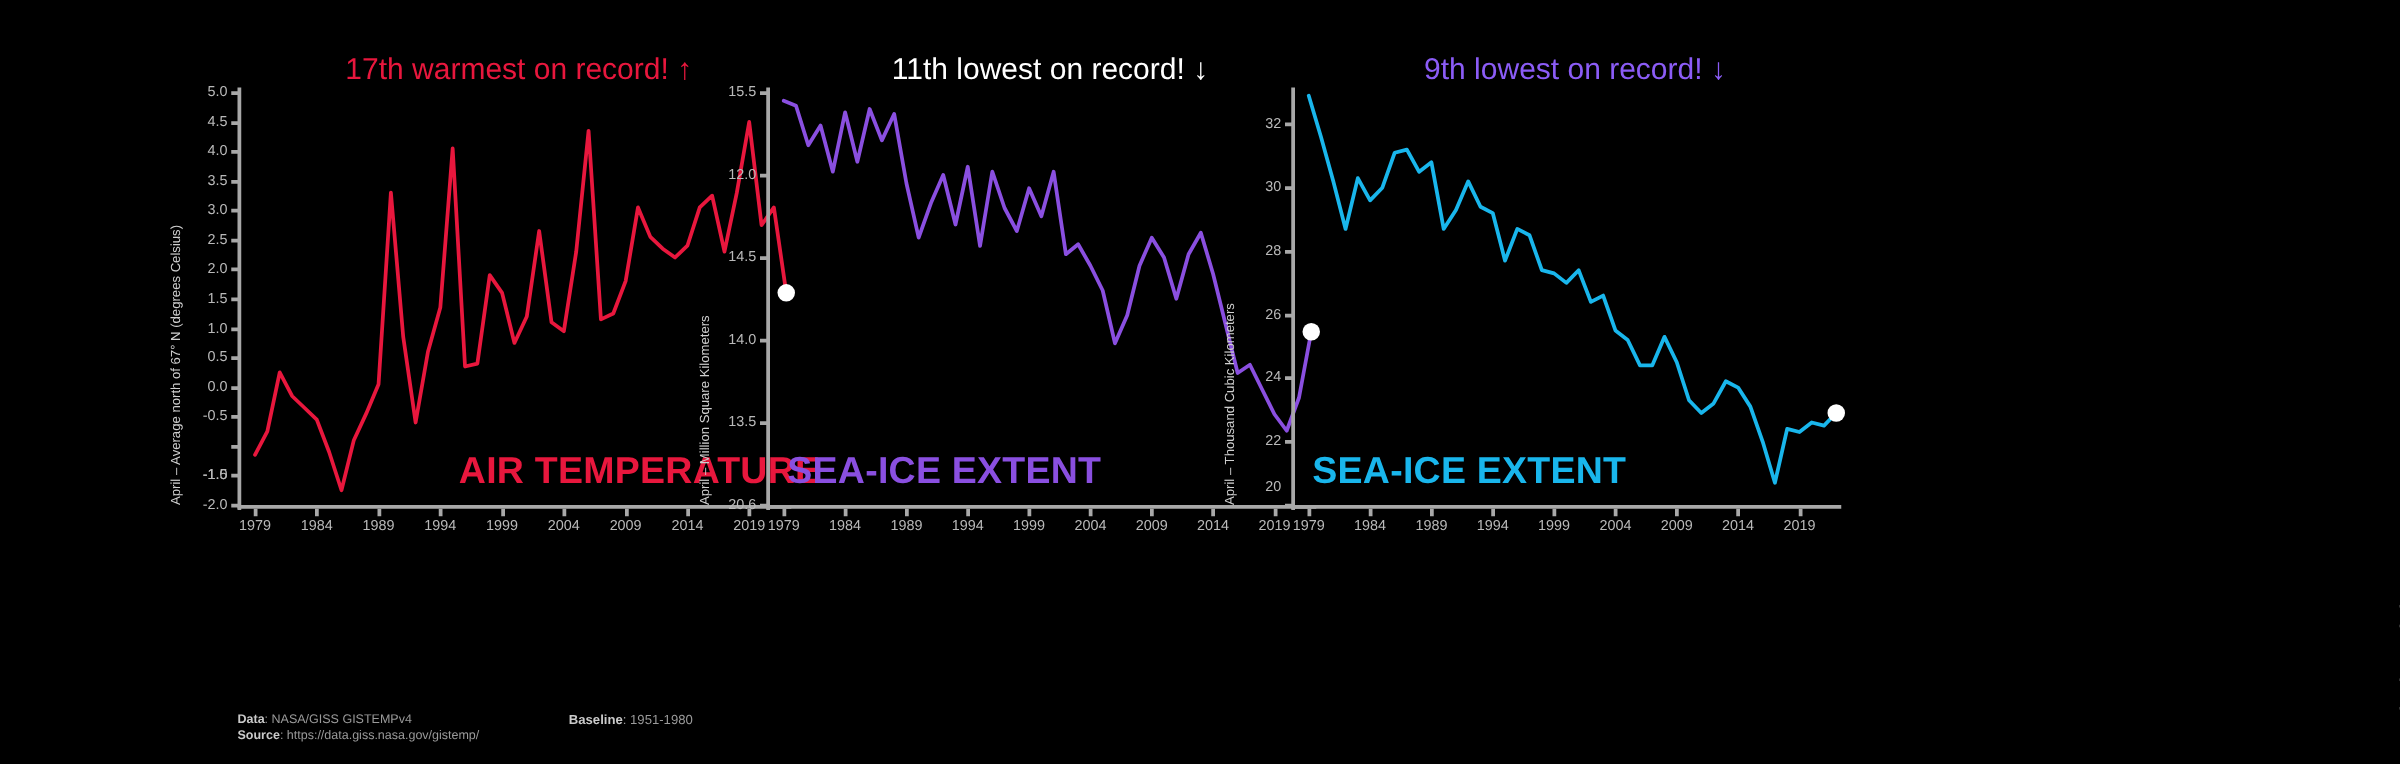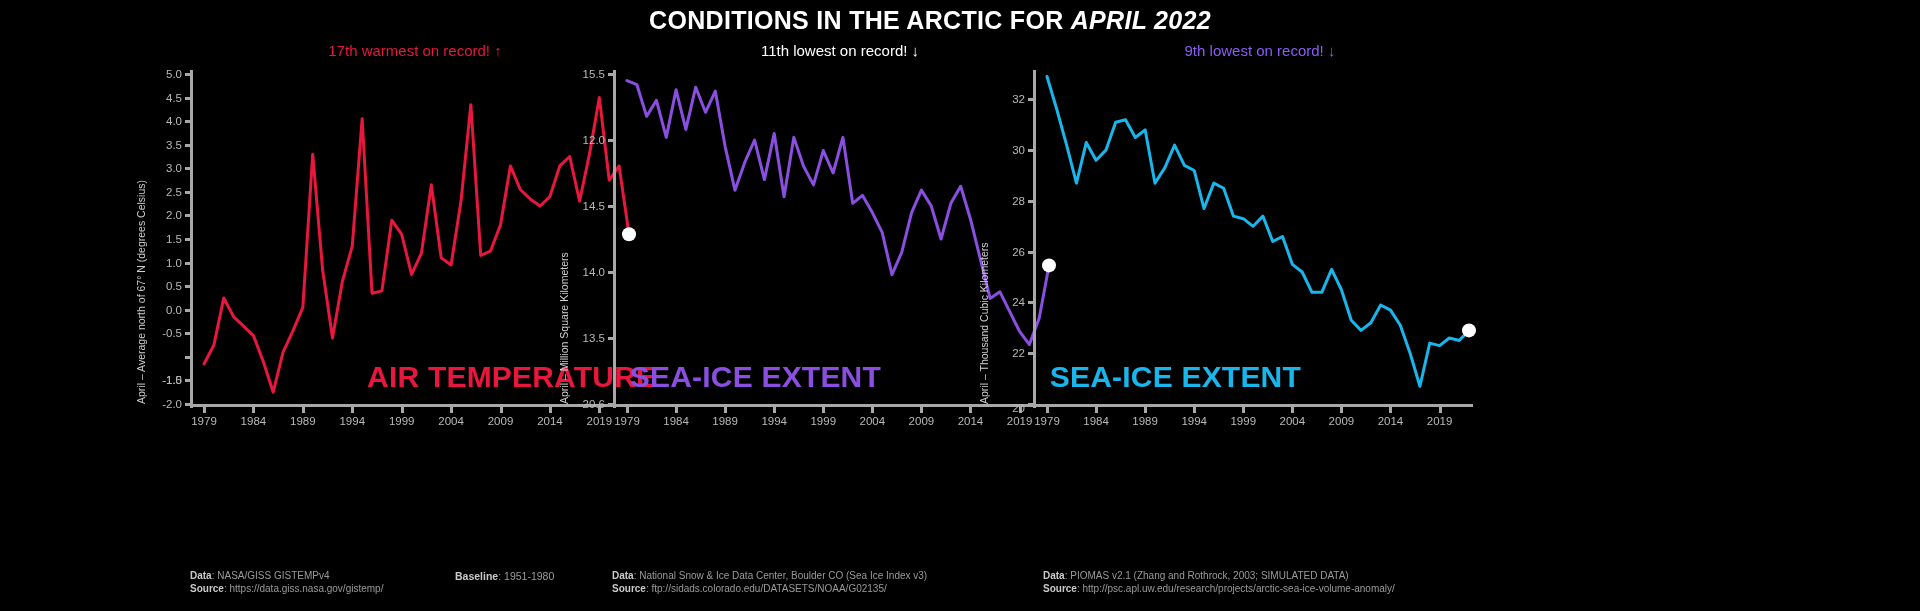--- a/index.html
+++ b/index.html
@@ -6,21 +6,21 @@
   body{width:1920px;height:611px;overflow:hidden;
        font-family:"Liberation Sans",sans-serif;color:#fff;}
   .stage{position:relative;width:1920px;height:611px;background:#000;}
 
   .main-title{position:absolute;left:0;top:6px;width:1860px;text-align:center;
     font-size:25px;font-weight:bold;letter-spacing:.3px;color:#fff;white-space:nowrap;}
   .main-title .ital{font-style:italic;}
 
   .panel{position:absolute;top:42px;height:560px;}
   .panel-sub{position:absolute;top:0;left:0;width:100%;text-align:center;
-    font-size:15px;white-space:nowrap;}
+    font-size:24px;white-space:nowrap;}
 
   .plotwrap{position:absolute;top:32px;left:0;}
   .ylabel{position:absolute;font-size:10.5px;color:#cfcfcf;white-space:nowrap;
     transform-origin:0 0;transform:rotate(-90deg);}
   .ytick{position:absolute;right:0;font-size:11.5px;color:#b9b9b9;
     text-align:right;transform:translateY(-50%);white-space:nowrap;}
   .xtick{position:absolute;font-size:11.5px;color:#b9b9b9;
     transform:translateX(-50%);white-space:nowrap;}
   .axisline{position:absolute;background:#a8a8a8;}
   .tickmark{position:absolute;background:#a8a8a8;}
@@ -38,21 +38,20 @@
     color:#fff;white-space:nowrap;transform-origin:100% 0;
     transform:rotate(-90deg) translate(-50%,0);}
 
   svg{display:block;overflow:visible;}
 </style>
 </head>
 <body>
 
 <div class="stage">
 
-  <div class="main-title"><span>CONDITIONS IN THE ARCTIC FOR </span><span class="ital">APRIL 2022</span></div>
 
   <div class="panel" id="panel0" style="left:130px;width:570px;">
     <div class="panel-sub" style="color:#e8173d;">17th warmest on record! ↑</div>
     <div class="plotwrap">
         <div class="axisline" style="left: 60px; top: -4px; width: 3px; height: 338px;"></div>
         <div class="axisline" style="left: 60px; top: 330px; width: 443px; height: 3px;"></div>
         <div class="tickmark" style="left: 55px; top: 329px; width: 6px; height: 3px;"></div>
         <div class="ytick" style="left: 18px; width: 34px; top: 330px;">-2.0</div>
         <div class="tickmark" style="left: 55px; top: 305.429px; width: 6px; height: 3px;"></div>
         <div class="ytick" style="left: 18px; width: 34px; top: 306.429px;">-1.5</div>
@@ -152,21 +151,21 @@
         <div class="bigword" style="left: 74.84px; top: 286px; color: rgb(138, 79, 224);">SEA-ICE EXTENT</div>
       </div>
   </div>
 
   <div class="panel" id="panel2" style="left:975px;width:570px;">
     <div class="panel-sub" style="color:#8b5cf6;">9th lowest on record! ↓</div>
     <div class="plotwrap">
         <div class="axisline" style="left: 58px; top: -4px; width: 3px; height: 338px;"></div>
         <div class="axisline" style="left: 58px; top: 330px; width: 440px; height: 3px;"></div>
         <div class="tickmark" style="left: 53px; top: 329px; width: 6px; height: 3px;"></div>
-        <div class="ytick" style="left: 16px; width: 34px; top: 334px;">20</div>
+        <div class="ytick" style="left: 16px; width: 34px; top: 316px;">20</div>
         <div class="tickmark" style="left: 53px; top: 278.231px; width: 6px; height: 3px;"></div>
         <div class="ytick" style="left: 16px; width: 34px; top: 279.231px;">22</div>
         <div class="tickmark" style="left: 53px; top: 227.462px; width: 6px; height: 3px;"></div>
         <div class="ytick" style="left: 16px; width: 34px; top: 228.462px;">24</div>
         <div class="tickmark" style="left: 53px; top: 176.692px; width: 6px; height: 3px;"></div>
         <div class="ytick" style="left: 16px; width: 34px; top: 177.692px;">26</div>
         <div class="tickmark" style="left: 53px; top: 125.923px; width: 6px; height: 3px;"></div>
         <div class="ytick" style="left: 16px; width: 34px; top: 126.923px;">28</div>
         <div class="tickmark" style="left: 53px; top: 75.1538px; width: 6px; height: 3px;"></div>
         <div class="ytick" style="left: 16px; width: 34px; top: 76.1538px;">30</div>
@@ -199,21 +198,13 @@
       </div>
   </div>
 
   <div class="sidecredit">Created on 15 Jul 2022, by Zachary Labe (@ZLabe)</div>
 
 <div class="credits" style="left: 190px; top: 570px;">
       <div><b>Data</b><span>: NASA/GISS GISTEMPv4</span></div>
       <div><b>Source</b><span>: https://data.giss.nasa.gov/gistemp/</span></div>
     </div>
     <div class="baseline" style="left: 455px; top: 570px;"><b>Baseline</b><span>: 1951-1980</span></div>
-    <div class="credits" style="left: 612px; top: 570px;">
-      <div><b>Data</b><span>: National Snow &amp; Ice Data Center, Boulder CO (Sea Ice Index v3)</span></div>
-      <div><b>Source</b><span>: ftp://sidads.colorado.edu/DATASETS/NOAA/G02135/</span></div>
-    </div>
-    <div class="credits" style="left: 1043px; top: 570px;">
-      <div><b>Data</b><span>: PIOMAS v2.1 (Zhang and Rothrock, 2003; SIMULATED DATA)</span></div>
-      <div><b>Source</b><span>: http://psc.apl.uw.edu/research/projects/arctic-sea-ice-volume-anomaly/</span></div>
-    </div>
   </div>
 
 </body></html>

